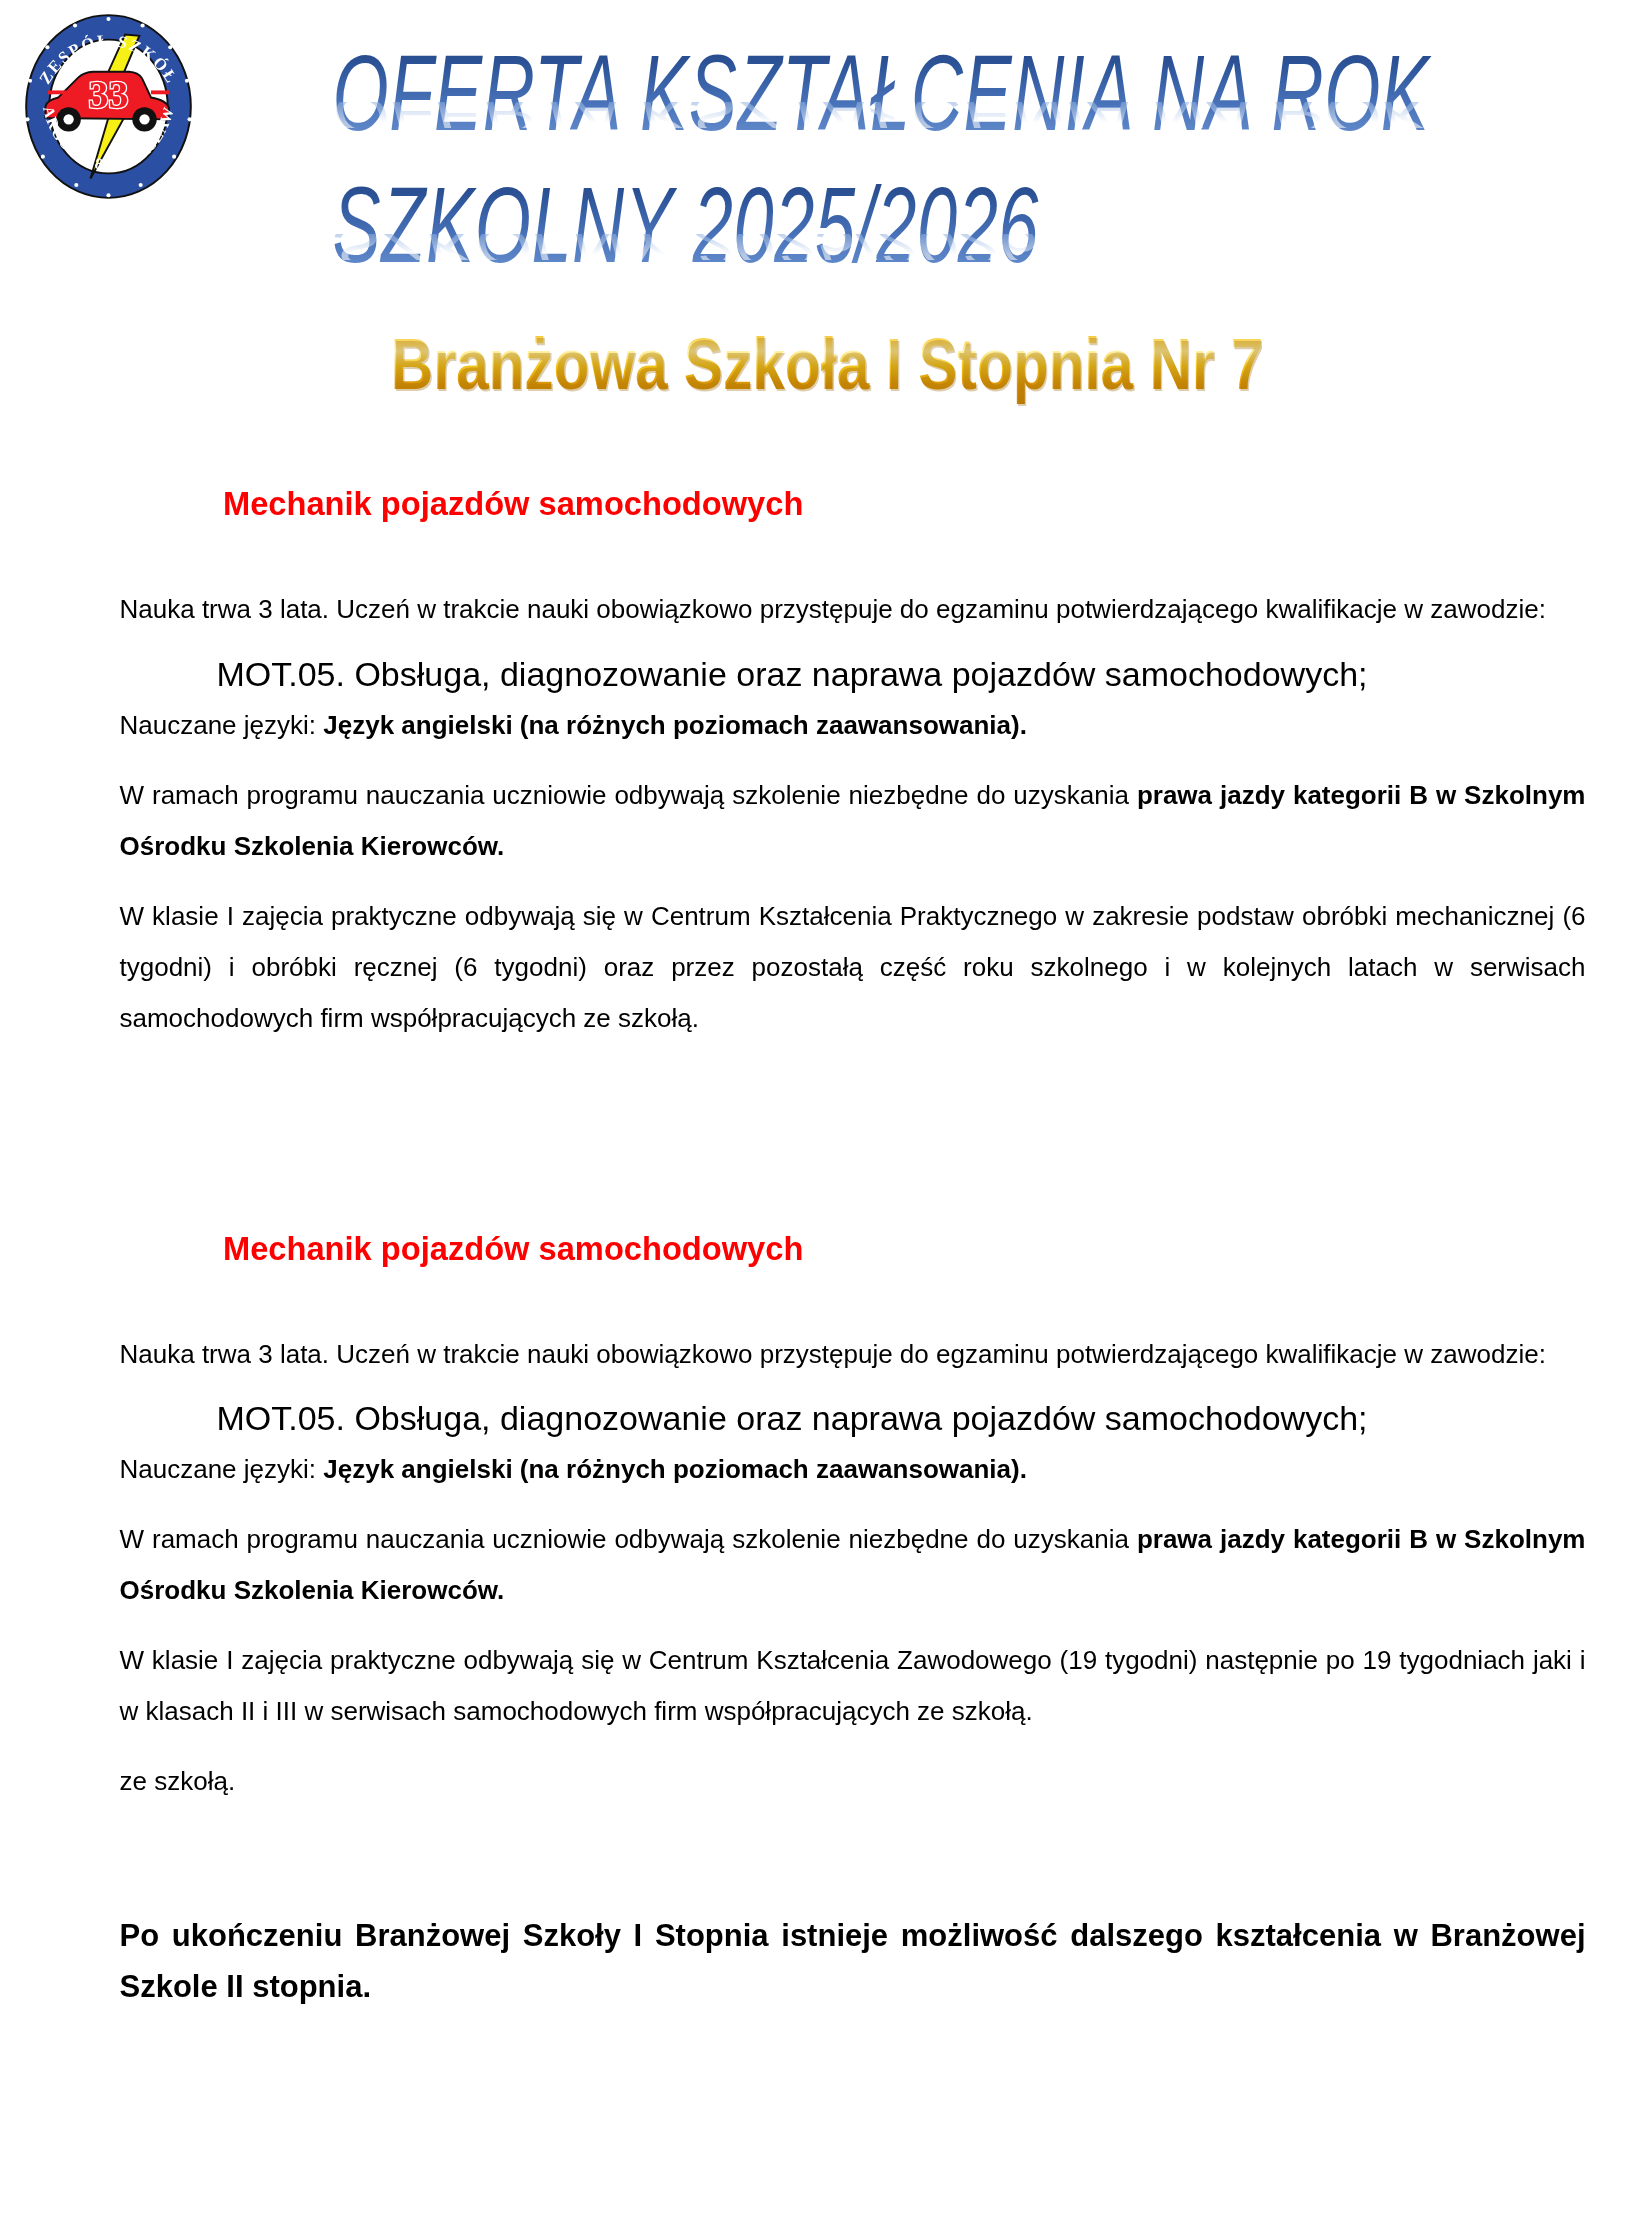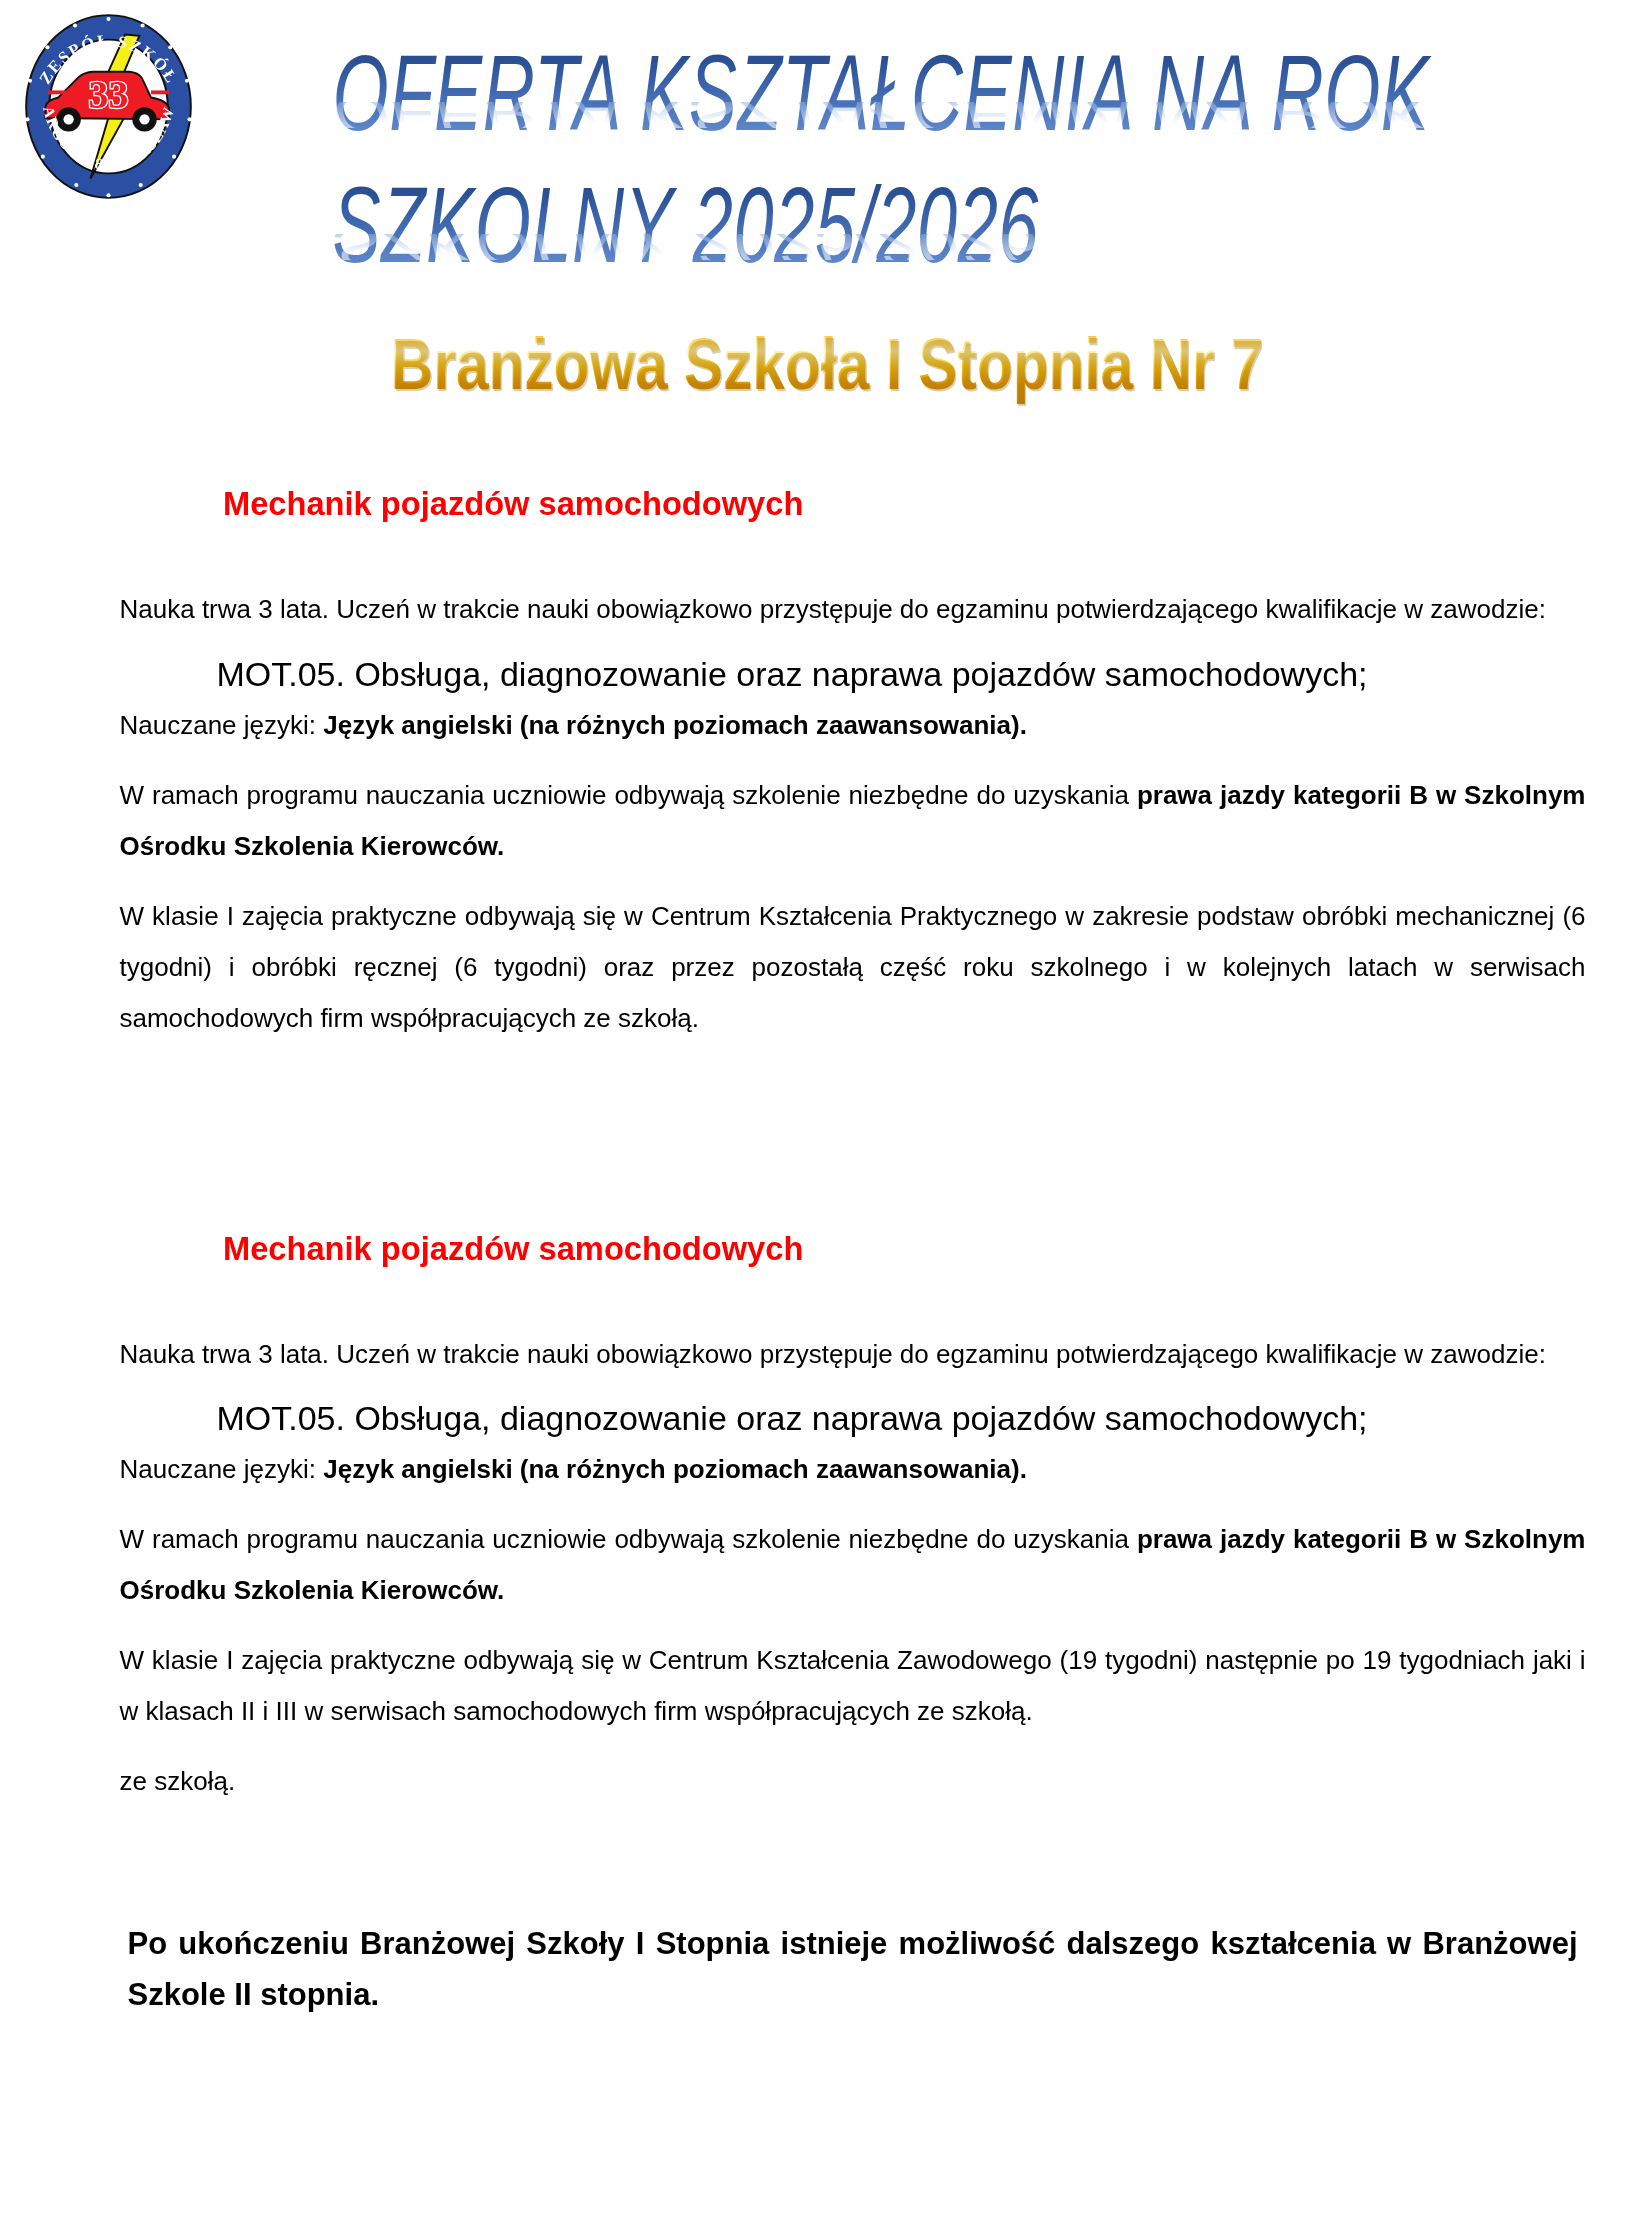--- a/index.html
+++ b/index.html
@@ -163,21 +163,21 @@
     white-space: nowrap;
     padding-bottom: 2.7px;
     border-bottom: 6.2px solid #2d2ec2;
   }
 
   .final {
     font-weight: 700;
     font-size: 31px;
     line-height: 51px;
     text-align: justify;
-    margin: 8px;
+    margin: 0;
   }
 </style>
 </head>
 <body>
 
 <div class="header">
 
   <div class="logo">
     <svg viewBox="0 0 300 300" width="193" height="193">
       <defs>

